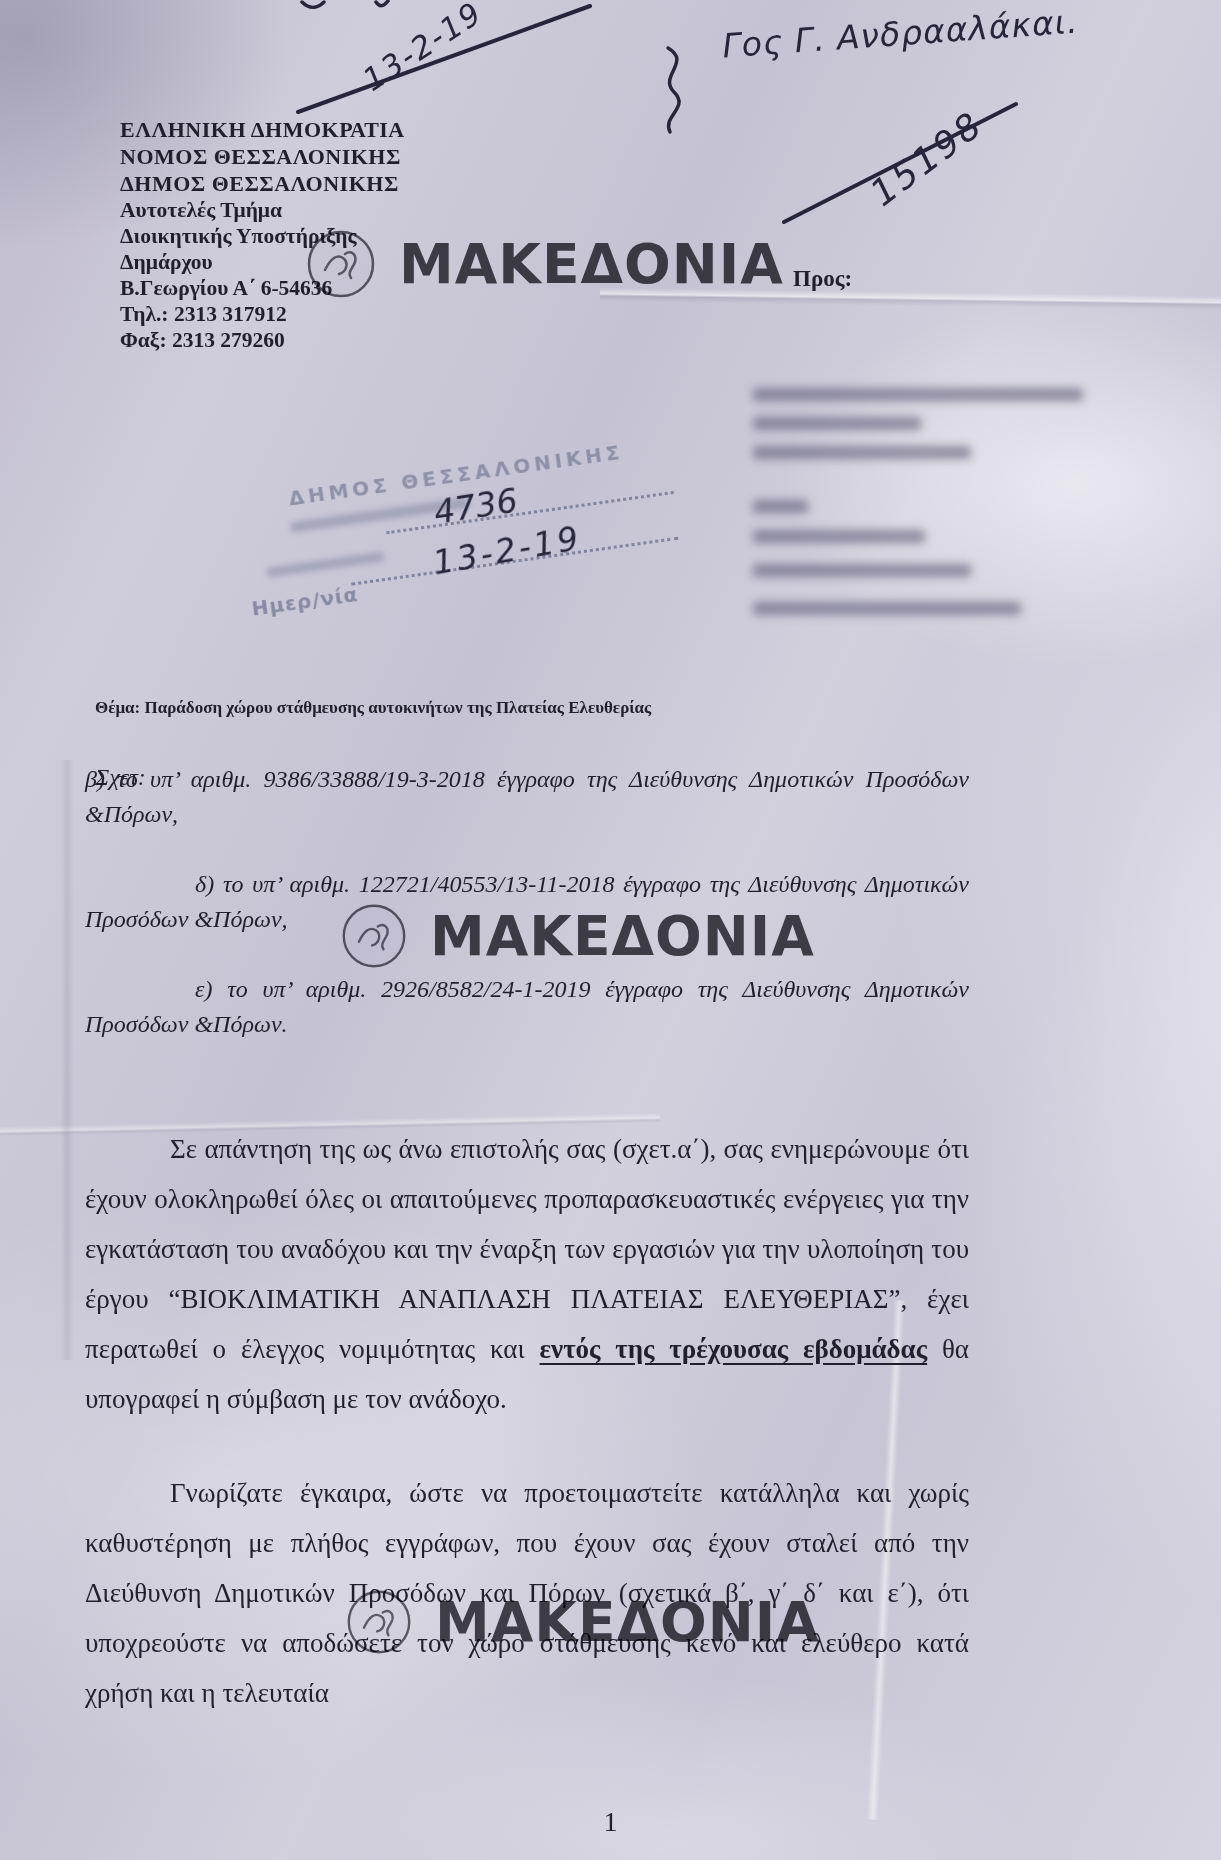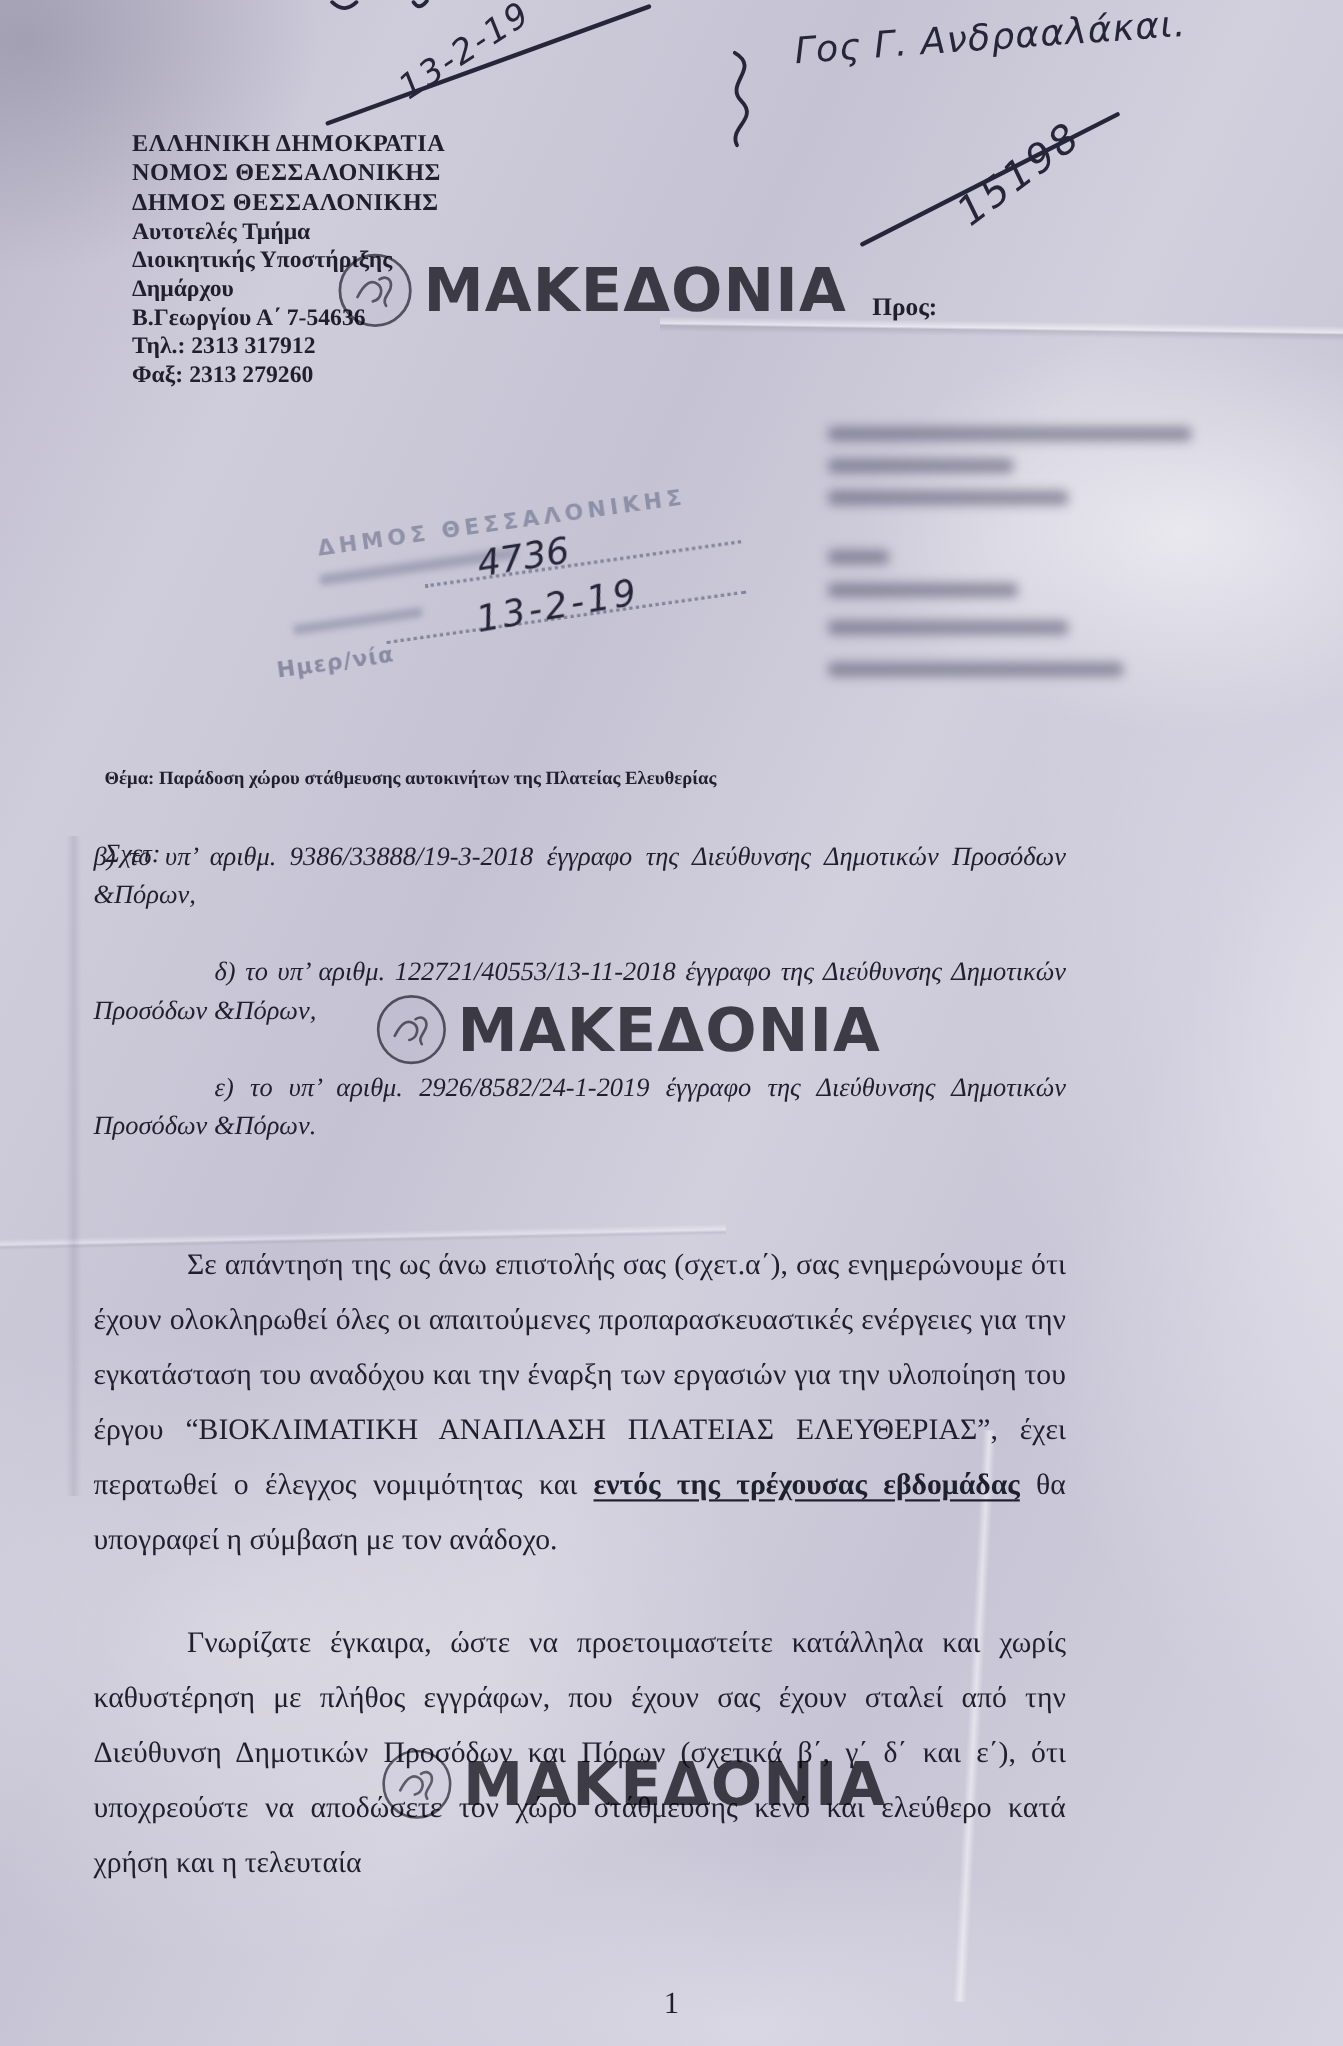--- a/index.html
+++ b/index.html
@@ -26,21 +26,21 @@
 
   
   .letterhead{position:absolute;left:120px;top:116px;font-weight:bold;}
   .lh-caps{font-size:22px;line-height:27px;letter-spacing:.5px;}
   .lh-small{font-size:21.5px;line-height:26px;}
 
   .dateblock{position:absolute;left:700px;top:118px;font-weight:bold;font-size:22px;line-height:30px;}
   .pros{position:absolute;left:793px;top:266px;font-weight:bold;font-size:23px;}
 
   
-  .wm{position:absolute;display:flex;align-items:center;gap:8px;mix-blend-mode:multiply;opacity:.9;pointer-events:none;}
+  .wm{position:absolute;display:flex;align-items:center;gap:22px;mix-blend-mode:multiply;opacity:.9;pointer-events:none;}
   .wm-text{font-family:"DejaVu Sans",sans-serif;font-weight:800;font-size:55px;letter-spacing:1px;color:#37363e;}
   .wm svg{flex:0 0 auto;}
 
   
   .stamp{position:absolute;left:238px;top:448px;width:460px;height:180px;transform:rotate(-8deg);
          color:rgba(104,110,136,.8);font-family:"DejaVu Sans",sans-serif;font-weight:bold;filter:blur(.4px);}
   .stamp-title{position:absolute;left:58px;top:14px;font-size:20px;letter-spacing:4px;opacity:.75;}
   .stamp-faint{position:absolute;background:rgba(112,118,144,.45);filter:blur(3px);border-radius:3px;}
   .dotted{position:absolute;border-bottom:3px dotted rgba(104,110,136,.75);}
   .stamp-label{position:absolute;font-size:20px;letter-spacing:1px;opacity:.85;}
@@ -90,21 +90,21 @@
 
   <div class="hand hw-note">Γος Γ. Ανδρααλάκαι.</div>
 
   <div class="letterhead">
     <div class="lh-caps">ΕΛΛΗΝΙΚΗ ΔΗΜΟΚΡΑΤΙΑ</div>
     <div class="lh-caps">ΝΟΜΟΣ ΘΕΣΣΑΛΟΝΙΚΗΣ</div>
     <div class="lh-caps">ΔΗΜΟΣ ΘΕΣΣΑΛΟΝΙΚΗΣ</div>
     <div class="lh-small">Αυτοτελές Τμήμα</div>
     <div class="lh-small">Διοικητικής Υποστήριξης</div>
     <div class="lh-small">Δημάρχου</div>
-    <div class="lh-small">Β.Γεωργίου Α΄ 7-54636</div>
+    <div class="lh-small">Β.Γεωργίου Α΄ 6-54636</div>
     <div class="lh-small">Τηλ.: 2313 317912</div>
     <div class="lh-small">Φαξ: 2313 279260</div>
   </div>
 
 
   <svg class="strokes" style="left:770px;top:90px" width="260" height="140" viewBox="0 0 260 140">
     <path d="M14,132 L246,14" stroke="#26253a" stroke-width="4" fill="none" stroke-linecap="round"></path>
   </svg>
   <div class="hand hw-proto">15198</div>
 

